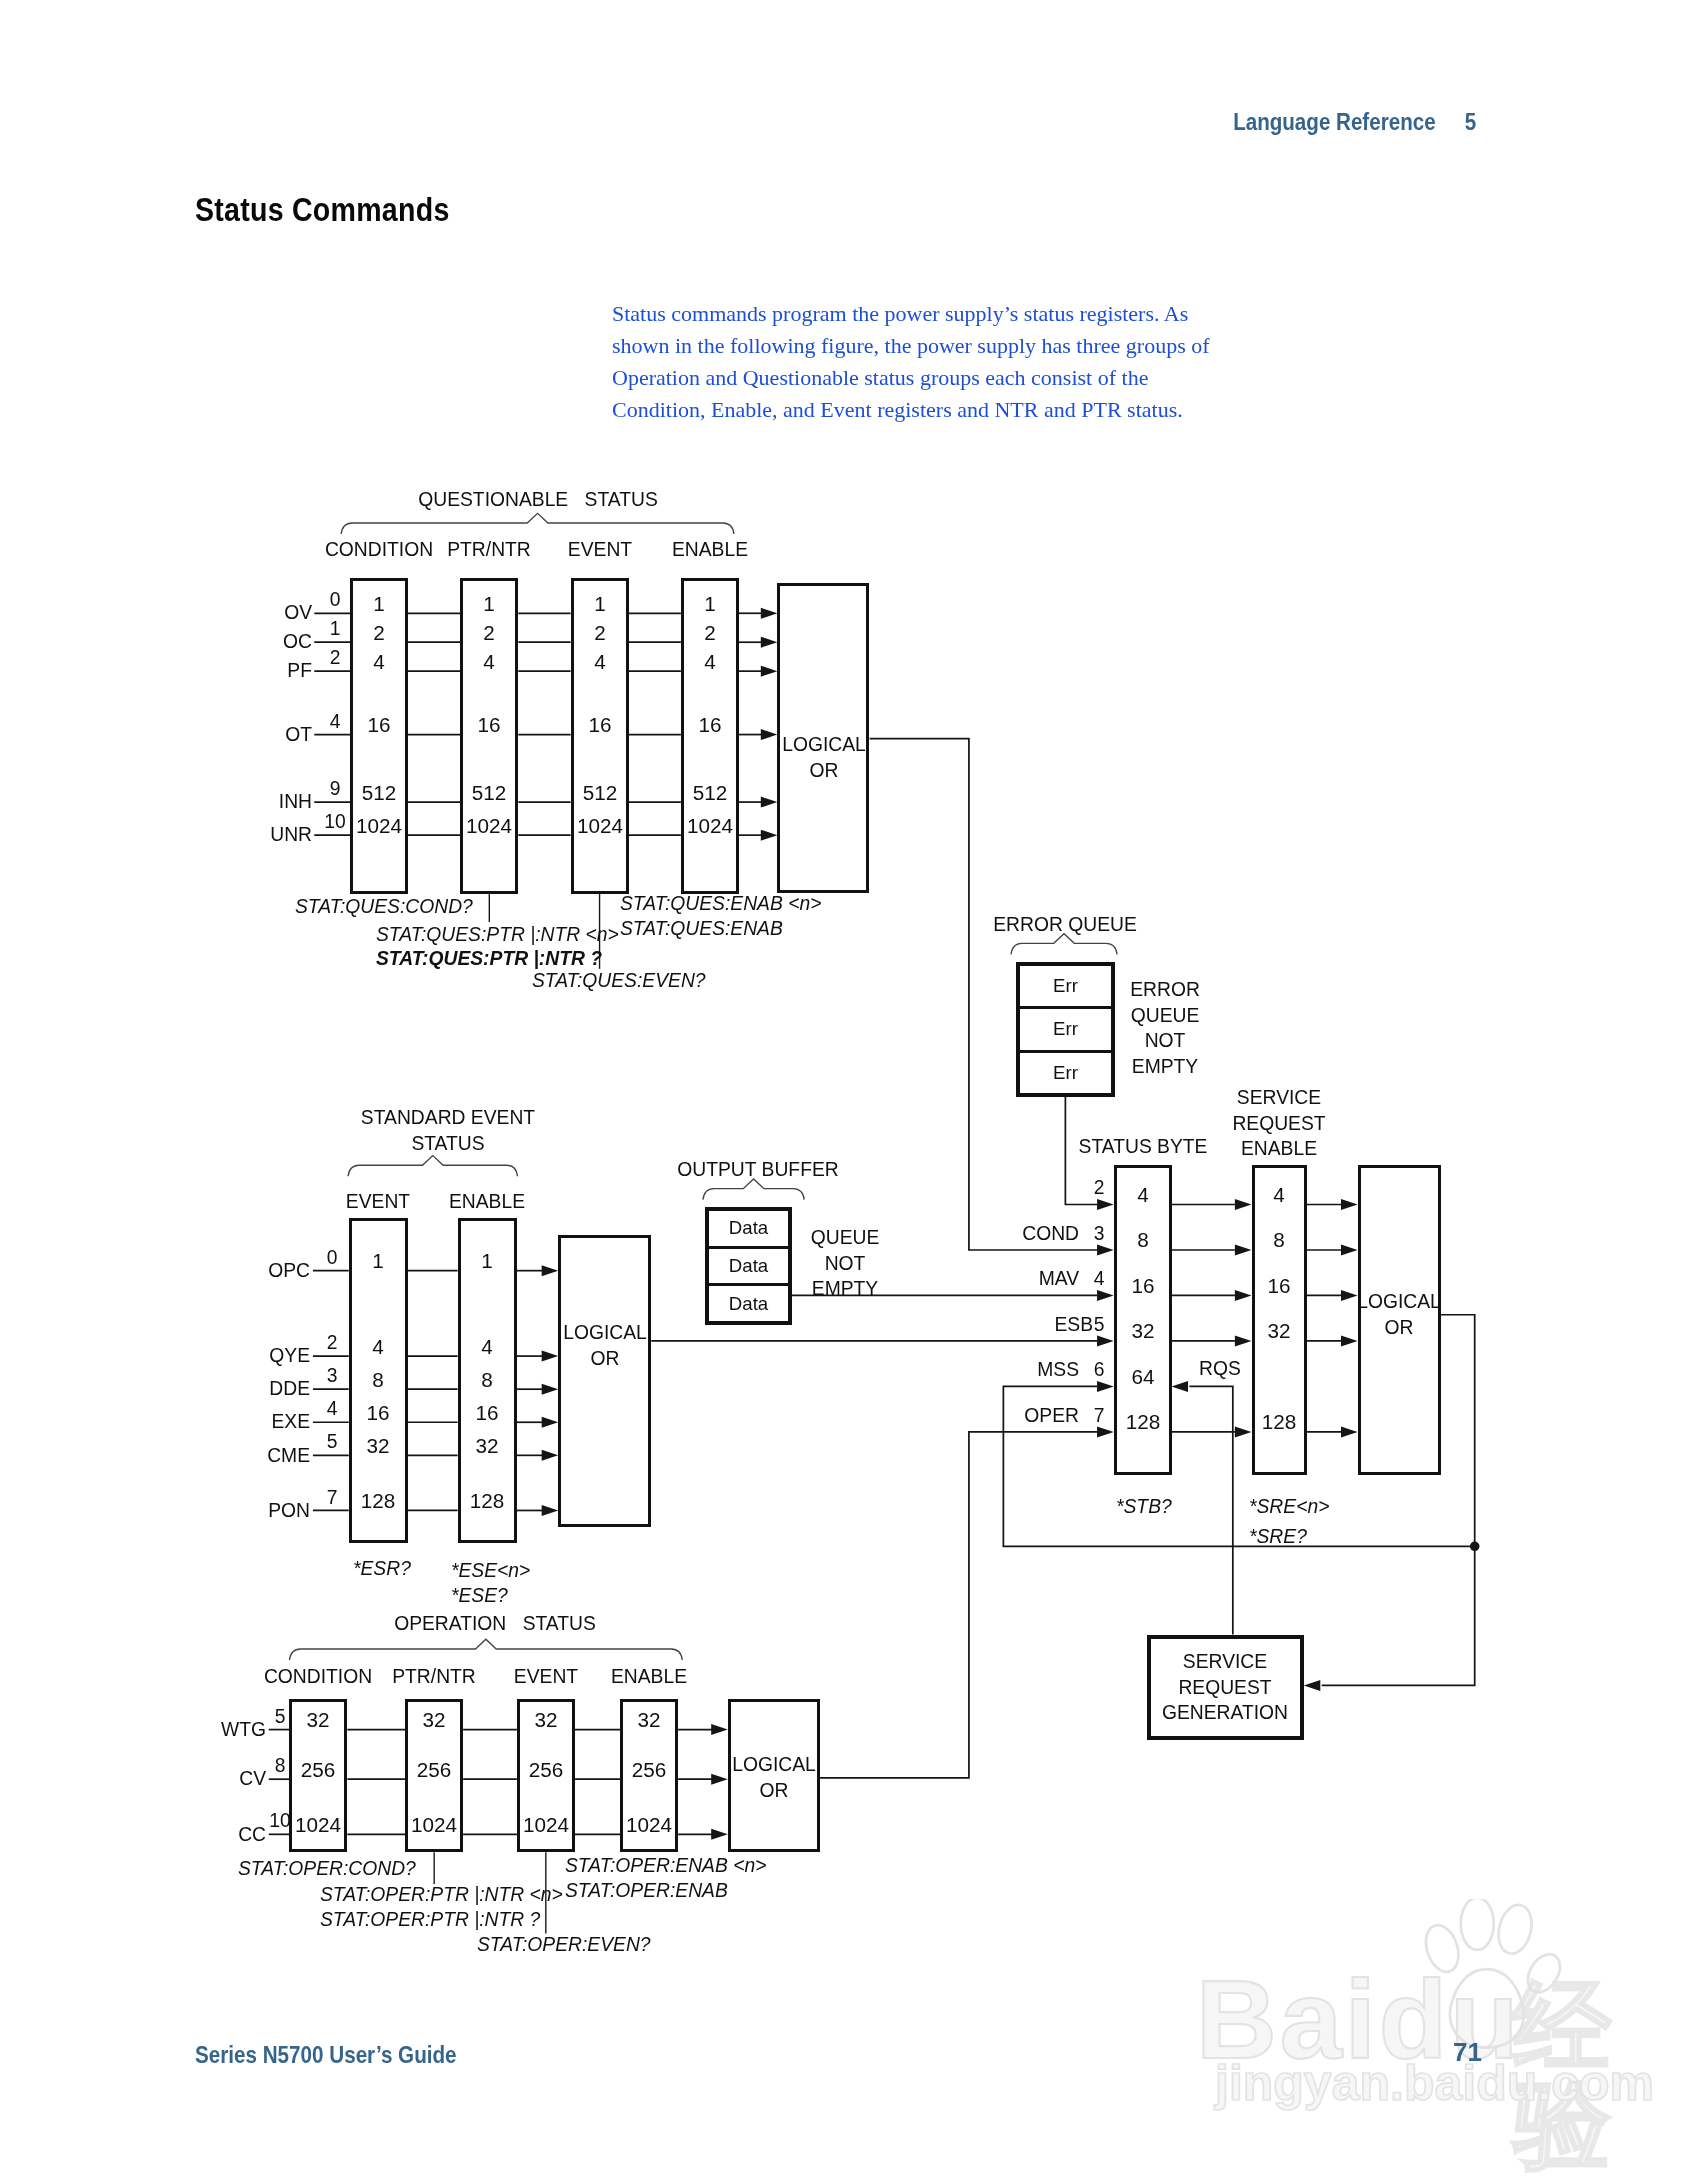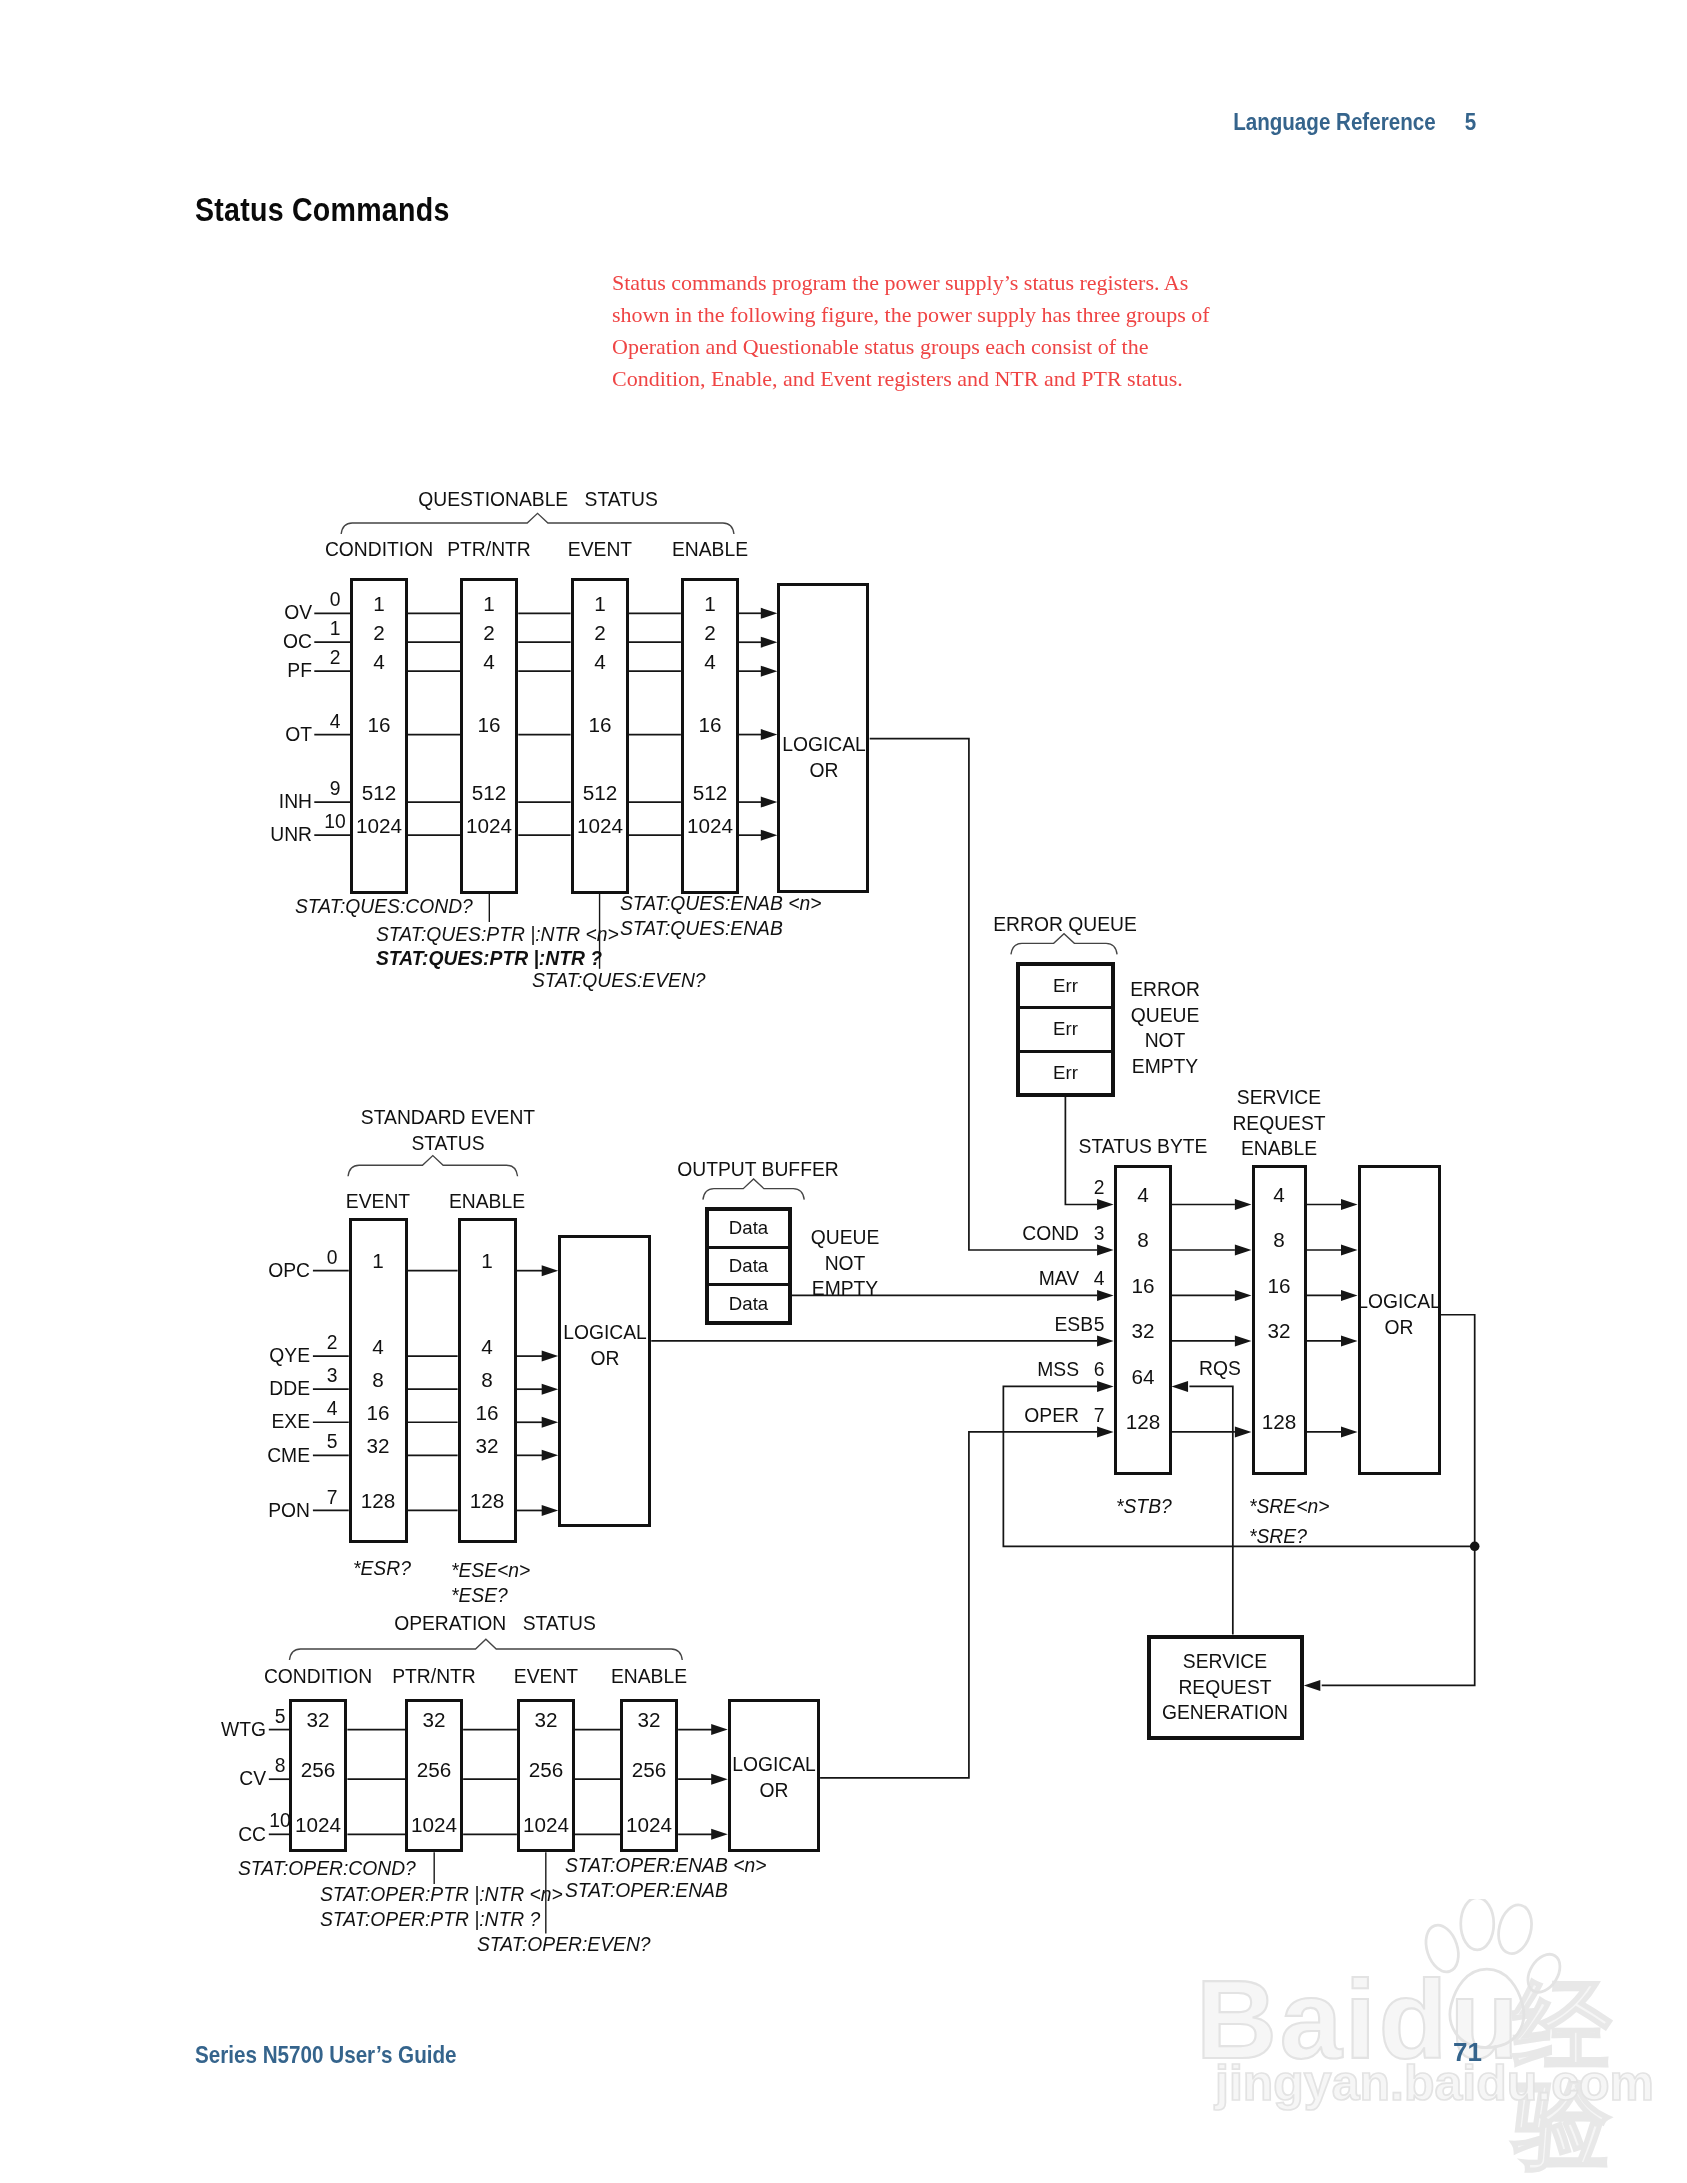--- a/index.html
+++ b/index.html
@@ -6,22 +6,22 @@
   body{width:1687px;height:2183px;position:relative;overflow:hidden;
        font-family:"Liberation Sans",sans-serif;color:#111;}
   :root{--blue:#35648c;--ink:#111;--wm:#e3e3e3;}
 
   
   .hdr{position:absolute;top:109px;right:211px;font:bold 23.4px "Liberation Sans",sans-serif;
        color:var(--blue);transform:scaleX(.88);transform-origin:right top;white-space:pre;}
   .hdr .chap{margin-left:33px;}
   h1.title{position:absolute;left:195px;top:190px;margin:0;font:bold 34px "Liberation Sans",sans-serif;
        color:#0a0a0a;transform:scaleX(.84);transform-origin:left top;letter-spacing:0.3px;}
-  .intro{position:absolute;left:612px;top:267px;width:896px;
-       font:22px "Liberation Serif",serif;color:#ef4444;}
+  .intro{position:absolute;left:612px;top:298px;width:896px;
+       font:22px "Liberation Serif",serif;color:#1d4ed8;}
   .intro div{height:32px;line-height:32px;white-space:pre;}
   .ftr-left{position:absolute;left:195px;top:2041px;font:bold 24px "Liberation Sans",sans-serif;
        color:var(--blue);transform:scaleX(.86);transform-origin:left top;white-space:pre;}
   .ftr-num{position:absolute;left:1453px;top:2037px;font:bold 26px "Liberation Sans",sans-serif;color:var(--blue);}
 
   
   #diagram{position:absolute;left:0;top:0;width:1687px;height:2183px;}
   #wires{position:absolute;left:0;top:0;pointer-events:none;}
   .bx{position:absolute;border:3.4px solid var(--ink);background:transparent;box-sizing:border-box;}
   .bx.thick{border-width:4.8px;}

